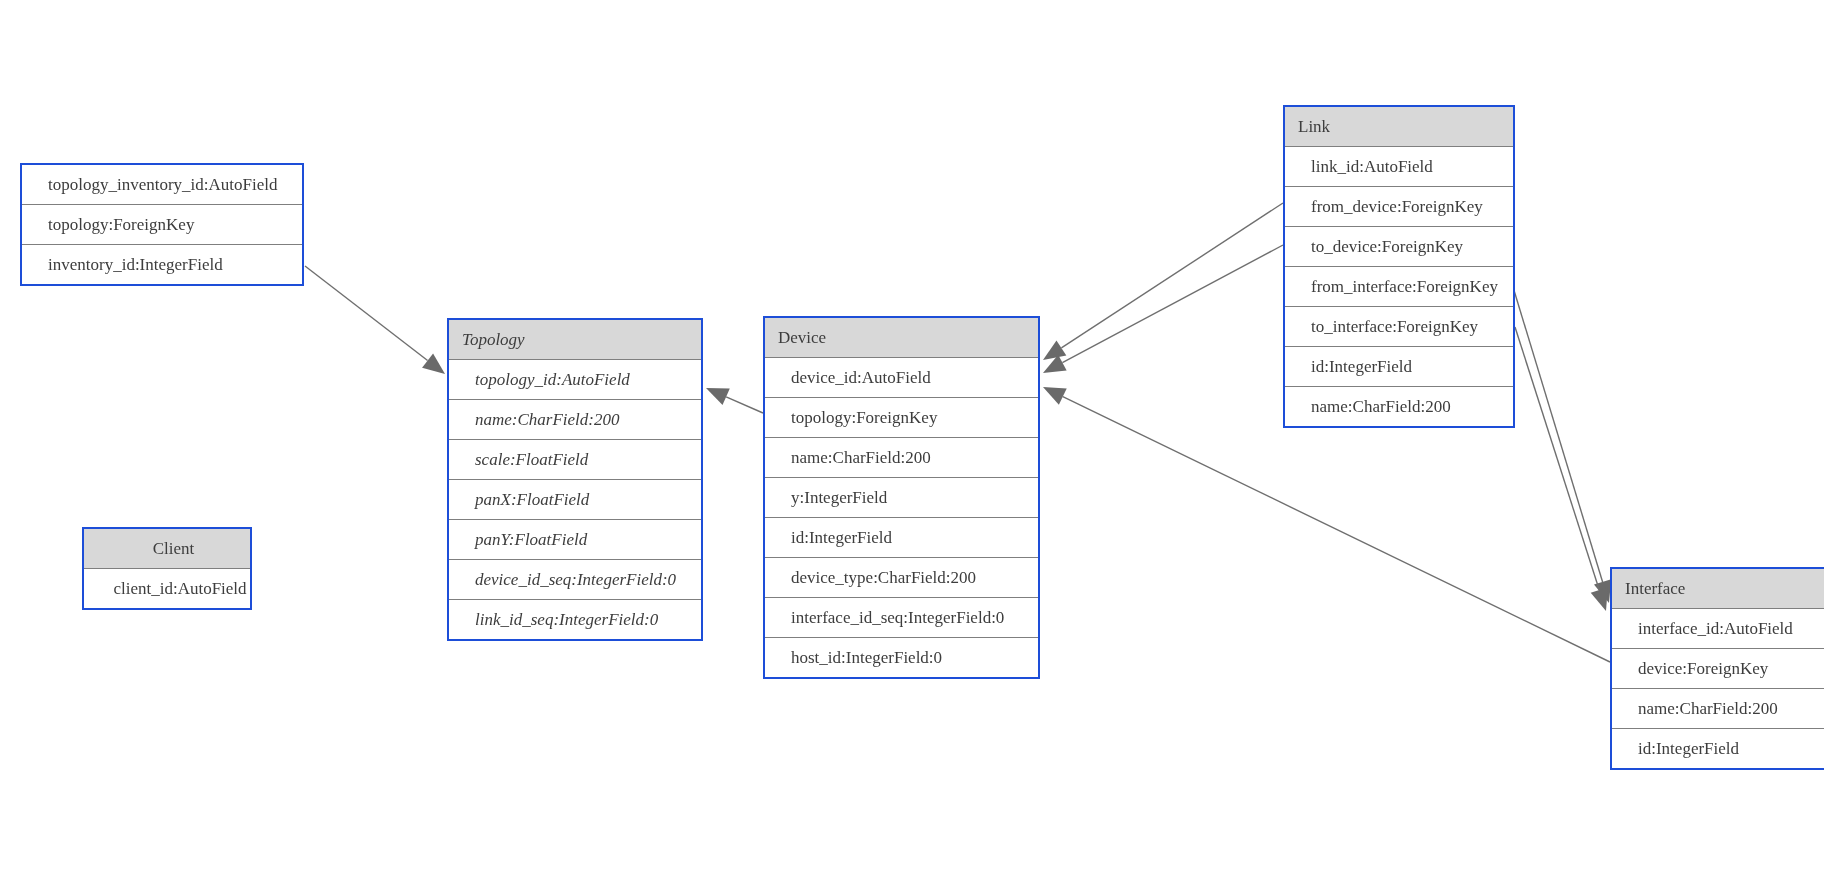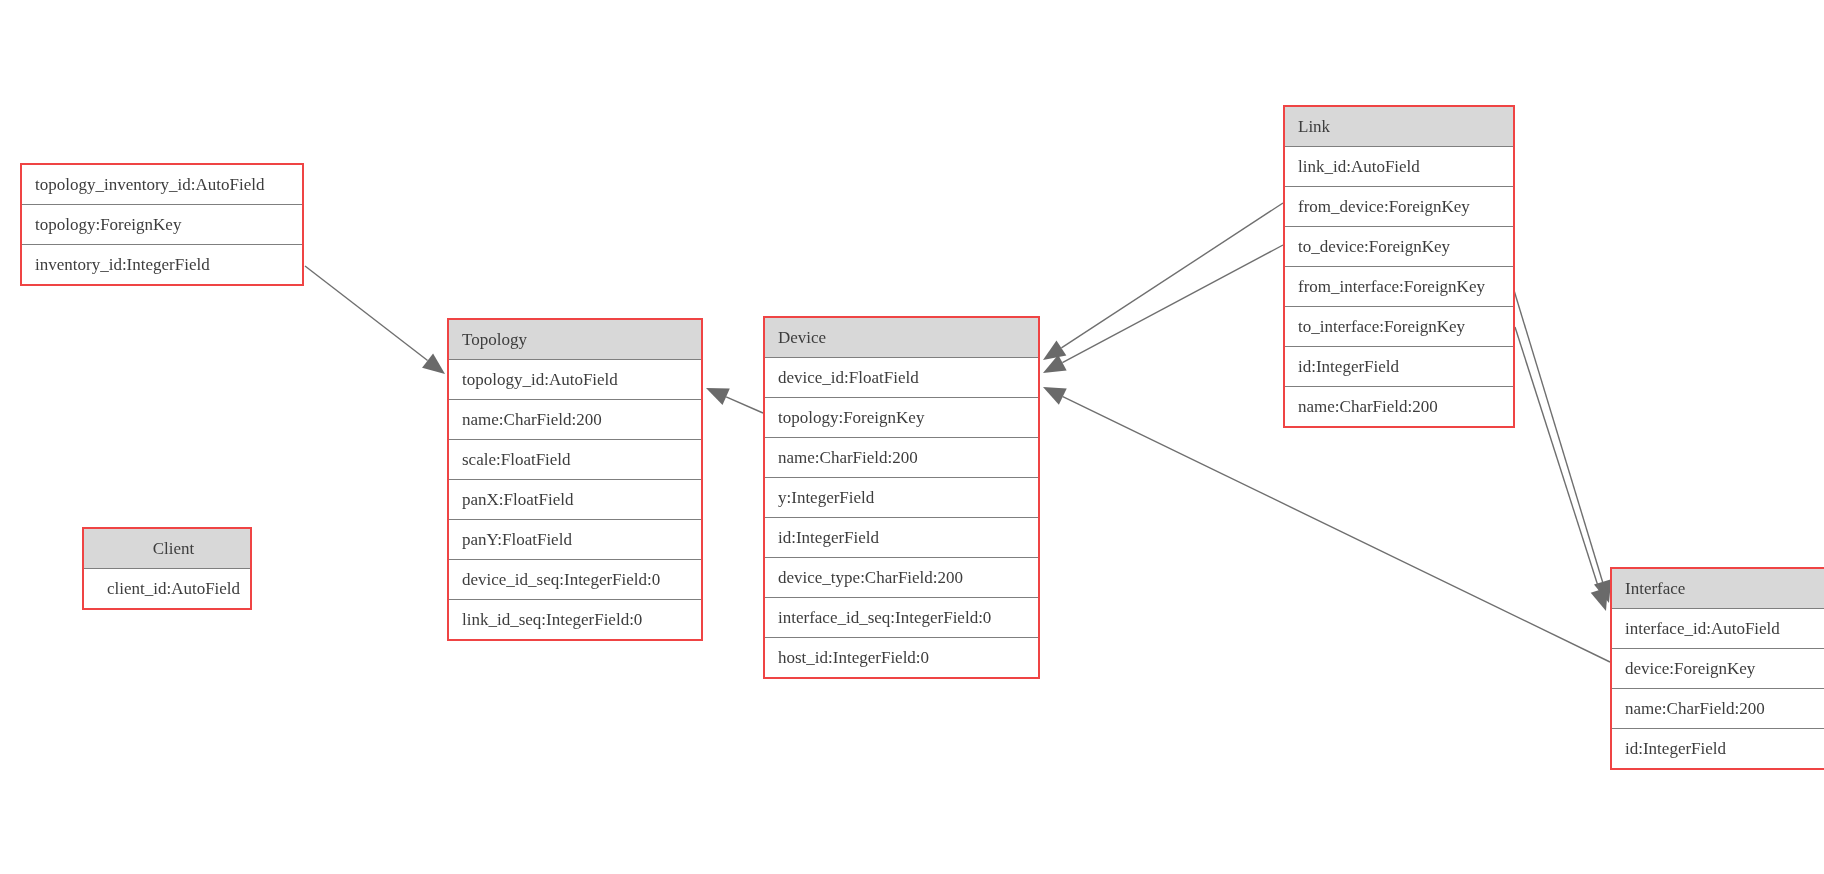--- a/index.html
+++ b/index.html
@@ -14,39 +14,39 @@
   .edge-layer {
     position: absolute;
     left: 0; top: 0;
     width: 1824px; height: 874px;
     z-index: 1;
   }
   .entity {
     position: absolute;
     z-index: 2;
     background: #737373;
-    border: 2px solid #ef4444;
+    border: 2px solid #1d4ed8;
     box-sizing: border-box;
   }
   .entity-header {
     background: #d8d8d8;
     border-bottom: 1px solid #7f7f7f;
     height: 39px;
     line-height: 39px;
     padding-left: 13px;
     font-size: 17px;
     color: #3d3d3d;
     white-space: nowrap;
     overflow: hidden;
   }
   .entity-field {
     background: #ffffff;
     height: 39px;
     line-height: 39px;
-    padding-left: 13px;
+    padding-left: 26px;
     font-size: 17px;
     color: #3d3d3d;
     white-space: nowrap;
     overflow: hidden;
   }
   .entity-field + .entity-field { border-top: 1px solid #7f7f7f; }
 </style>
 </head>
 <body>
 
@@ -79,37 +79,37 @@
       <g>
         <line x1="1515" y1="327" x2="1599.2869043493185" y2="590.049239947324" stroke="#6f6f6f" stroke-width="1.4"></line>
         <polygon points="1606,611 1590.7161388732238,592.7955063498755 1607.8576698254133,587.3029735447726" fill="#6a6a6a"></polygon>
       </g>
     </svg>
 <div class="entity" style="left: 20px; top: 163px; width: 284px;">
       <div class="entity-field">topology_inventory_id:AutoField</div>
       <div class="entity-field">topology:ForeignKey</div>
       <div class="entity-field">inventory_id:IntegerField</div>
     </div>
-    <div class="entity" style="left: 447px; top: 318px; width: 256px;">
+    <div class="entity" style="left: 447px; top: 318px; width: 256px; font-style: italic;">
       <div class="entity-header">Topology</div>
       <div class="entity-field">topology_id:AutoField</div>
       <div class="entity-field">name:CharField:200</div>
       <div class="entity-field">scale:FloatField</div>
       <div class="entity-field">panX:FloatField</div>
       <div class="entity-field">panY:FloatField</div>
       <div class="entity-field">device_id_seq:IntegerField:0</div>
       <div class="entity-field">link_id_seq:IntegerField:0</div>
     </div>
     <div class="entity" style="left: 82px; top: 527px; width: 170px; text-align: center;">
       <div class="entity-header">Client</div>
       <div class="entity-field">client_id:AutoField</div>
     </div>
     <div class="entity" style="left: 763px; top: 316px; width: 277px;">
       <div class="entity-header">Device</div>
-      <div class="entity-field">device_id:FloatField</div>
+      <div class="entity-field">device_id:AutoField</div>
       <div class="entity-field">topology:ForeignKey</div>
       <div class="entity-field">name:CharField:200</div>
       <div class="entity-field">y:IntegerField</div>
       <div class="entity-field">id:IntegerField</div>
       <div class="entity-field">device_type:CharField:200</div>
       <div class="entity-field">interface_id_seq:IntegerField:0</div>
       <div class="entity-field">host_id:IntegerField:0</div>
     </div>
     <div class="entity" style="left: 1283px; top: 105px; width: 232px;">
       <div class="entity-header">Link</div>

